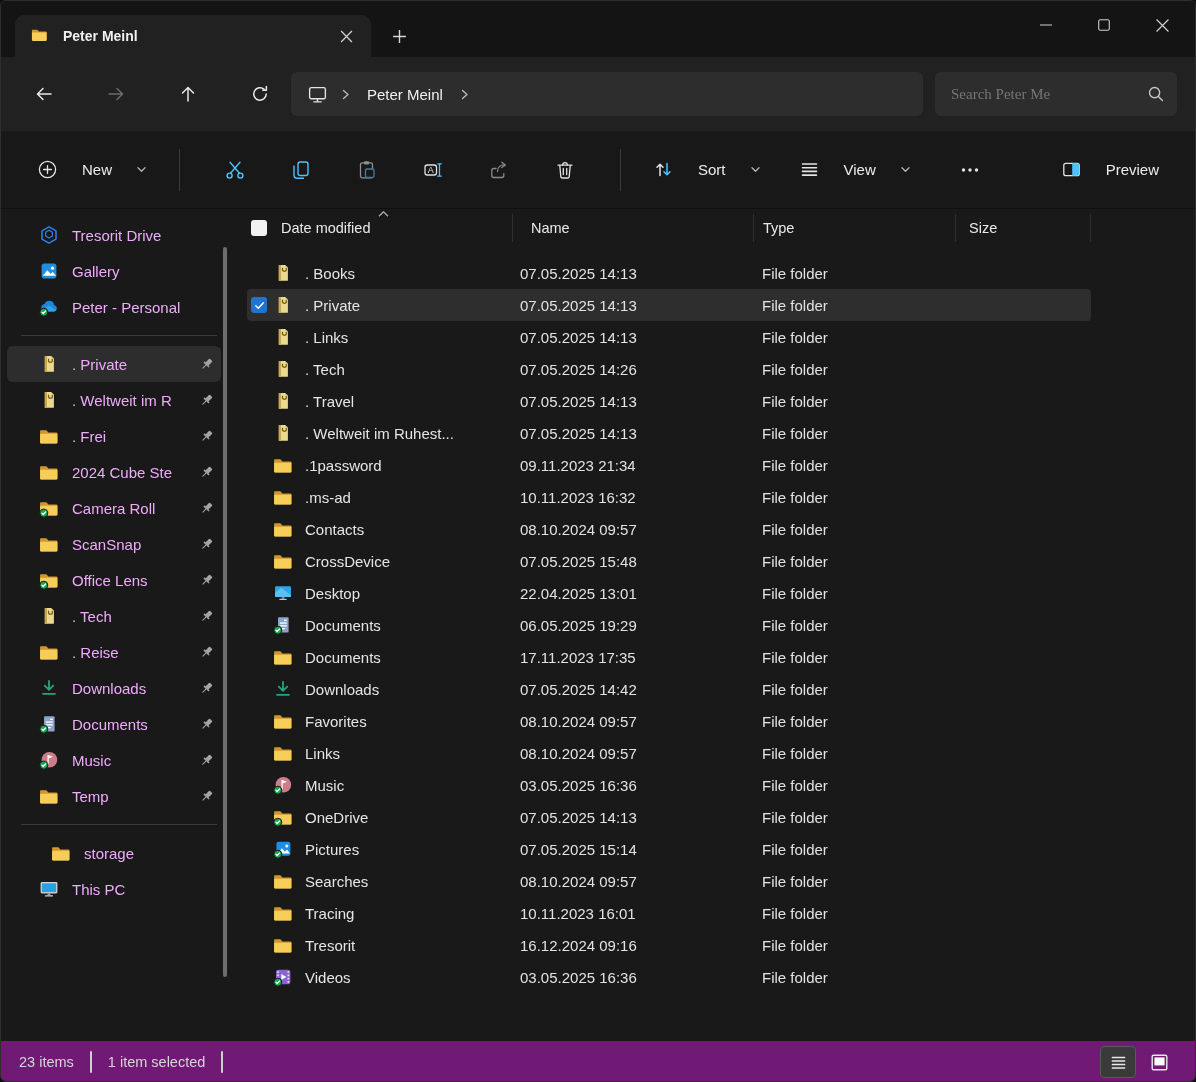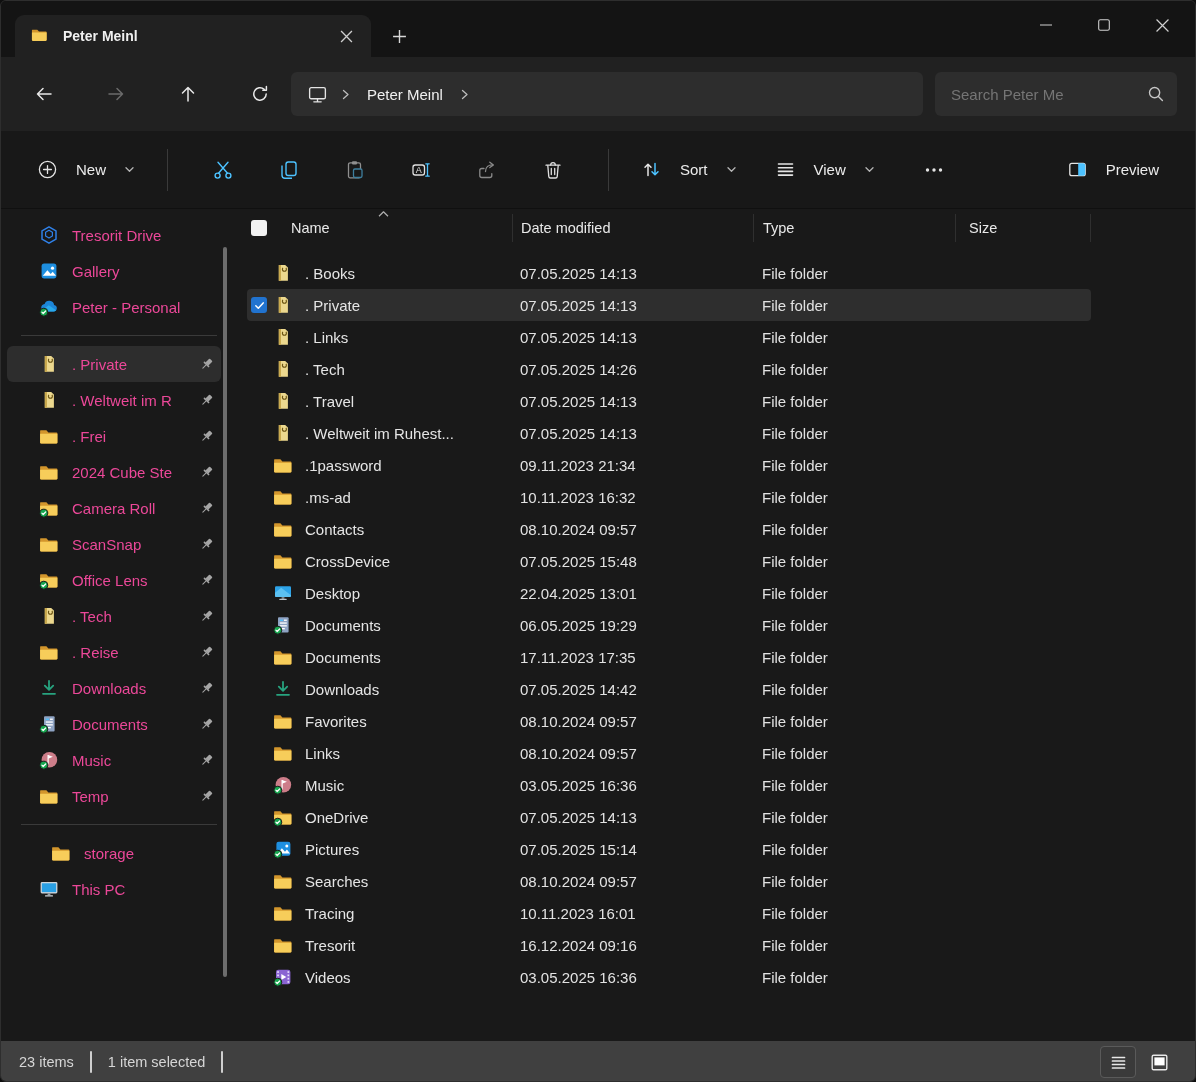--- a/index.html
+++ b/index.html
@@ -22,41 +22,41 @@
   
   .navbar { height:74px; background:#212121; display:flex; align-items:center; padding:0 18px 0 20px; }
   .nav-btn { width:46px; height:40px; display:flex; align-items:center; justify-content:center; margin-right:26px; border-radius:6px; }
   .nav-btn:last-of-type { margin-right:8px; }
   .addressbar { flex:1; height:44px; background:#2d2d2d; border-radius:6px; display:flex;
                 align-items:center; padding:0 16px; gap:12px; }
   .crumb-text { font-size:15px; color:#f0f0f0; padding:0 4px; }
   .searchbox { width:242px; height:44px; background:#2d2d2d; border-radius:6px; margin-left:12px;
                display:flex; align-items:center; padding:0 12px 0 16px; }
   .searchbox input { flex:1; background:transparent; border:none; outline:none; color:#f0abfc;
-                     font-size:15px; font-family:Liberation Sans, sans-serif; min-width:0; }
+                     font-size:15px; font-family:Liberation Serif, serif; min-width:0; }
 
   
   .commandbar { height:78px; background:#181818; display:flex; align-items:center;
                 padding:0 26px; border-bottom:1px solid #101010; }
-  .cmd-group { display:flex; align-items:center; gap:18px; padding:8px 10px; border-radius:6px; }
+  .cmd-group { display:flex; align-items:center; gap:24px; padding:8px 10px; border-radius:6px; }
   .cmd-label { font-size:15px; color:#ececec; }
   .cmd-divider { width:1px; height:42px; background:#3a3a3a; margin:0 22px; }
   .icon-btn { width:66px; height:46px; display:flex; align-items:center; justify-content:center; border-radius:6px; }
   .spacer { flex:1; }
 
   
   .body { display:flex; height:832px; background:#191919; }
 
   .sidebar { width:238px; flex:none; padding-top:8px; position:relative; }
   .sb-item { height:36px; margin:0 18px 0 6px; display:flex; align-items:center; gap:13px;
              padding:0 6px 0 32px; border-radius:6px; }
   .sb-item.selected { background:#2d2d2d; }
   .sb-item.indent { padding-left:44px; }
   .sb-icon { width:20px; height:20px; flex:none; display:flex; }
-  .sb-label { font-size:15px; color:#ec4899; white-space:nowrap; overflow:hidden; flex:1; }
+  .sb-label { font-size:15px; color:#f0abfc; white-space:nowrap; overflow:hidden; flex:1; }
   .sb-pin { width:17px; height:17px; flex:none; display:flex; }
   .sb-sep { height:1px; background:#3a3a3a; margin:10px 22px 10px 20px; }
   .sb-scrollbar { position:absolute; right:12px; top:38px; width:4px; height:730px;
                   background:#6d6d6d; border-radius:2px; }
 
   
   .main { flex:1; position:relative; }
   .list-header { height:38px; display:grid; grid-template-columns:26px 240px 241px 202px 135px auto;
                  padding-left:8px; align-items:center; position:relative; margin-bottom:10px; }
   .hcell { font-size:14.5px; color:#e9e9e9; height:28px; display:flex; align-items:center;
@@ -76,21 +76,21 @@
   .row-cb { width:16px; height:16px; margin-left:4px; border-radius:3px; display:flex;
             align-items:center; justify-content:center; }
   .row-cb.checked { background:var(--checkbox-blue); }
   .cell-icon { width:20px; height:20px; display:flex; }
   .cell-name { font-size:15px; color:#e5e5e5; white-space:nowrap; overflow:hidden; }
   .cell-date, .cell-type, .cell-size { font-size:15px; color:#e2e2e2; }
   .cell-date { padding-left:7px; }
   .cell-type { padding-left:8px; }
 
   
-  .statusbar { height:42px; background:#404040; display:flex; align-items:center; padding:0 18px; }
+  .statusbar { height:42px; background:#701a75; display:flex; align-items:center; padding:0 18px; }
   .status-text { font-size:14.5px; color:#d6d6d6; }
   .status-div { width:2px; height:22px; background:#cfcfcf; margin:0 16px; border-radius:1px; }
   .view-toggles { margin-left:auto; display:flex; gap:5px; }
   .vt-btn { width:36px; height:32px; display:flex; align-items:center; justify-content:center; border-radius:4px; }
   .vt-btn.active { background:#3a3a3a; border:1px solid #5a5a5a; }
 
   svg { display:block; }
 </style>
 </head>
 <body>
@@ -608,22 +608,22 @@
           </div>
         </div>
       <div class="sb-scrollbar"></div>
     </div>
 
     <div class="main">
       <div class="list-header">
         <span class="hcell cb">
             <span class="hdr-checkbox"></span>
           </span>
+        <span class="hcell date">Date modified</span>
         <span class="hcell name">Name</span>
-        <span class="hcell date">Date modified</span>
         <span class="hcell type">Type</span>
         <span class="hcell size">Size</span>
         <span></span>
         <span class="sort-caret">
           <svg width="13" height="8" viewBox="0 0 13 8" fill="none" stroke="#b0b0b0" stroke-width="1.2" stroke-linejoin="round">
               <path d="M2 6.2L6.5 1.8 11 6.2"></path>
             </svg>
         </span>
       </div>
       <div id="file-list">

